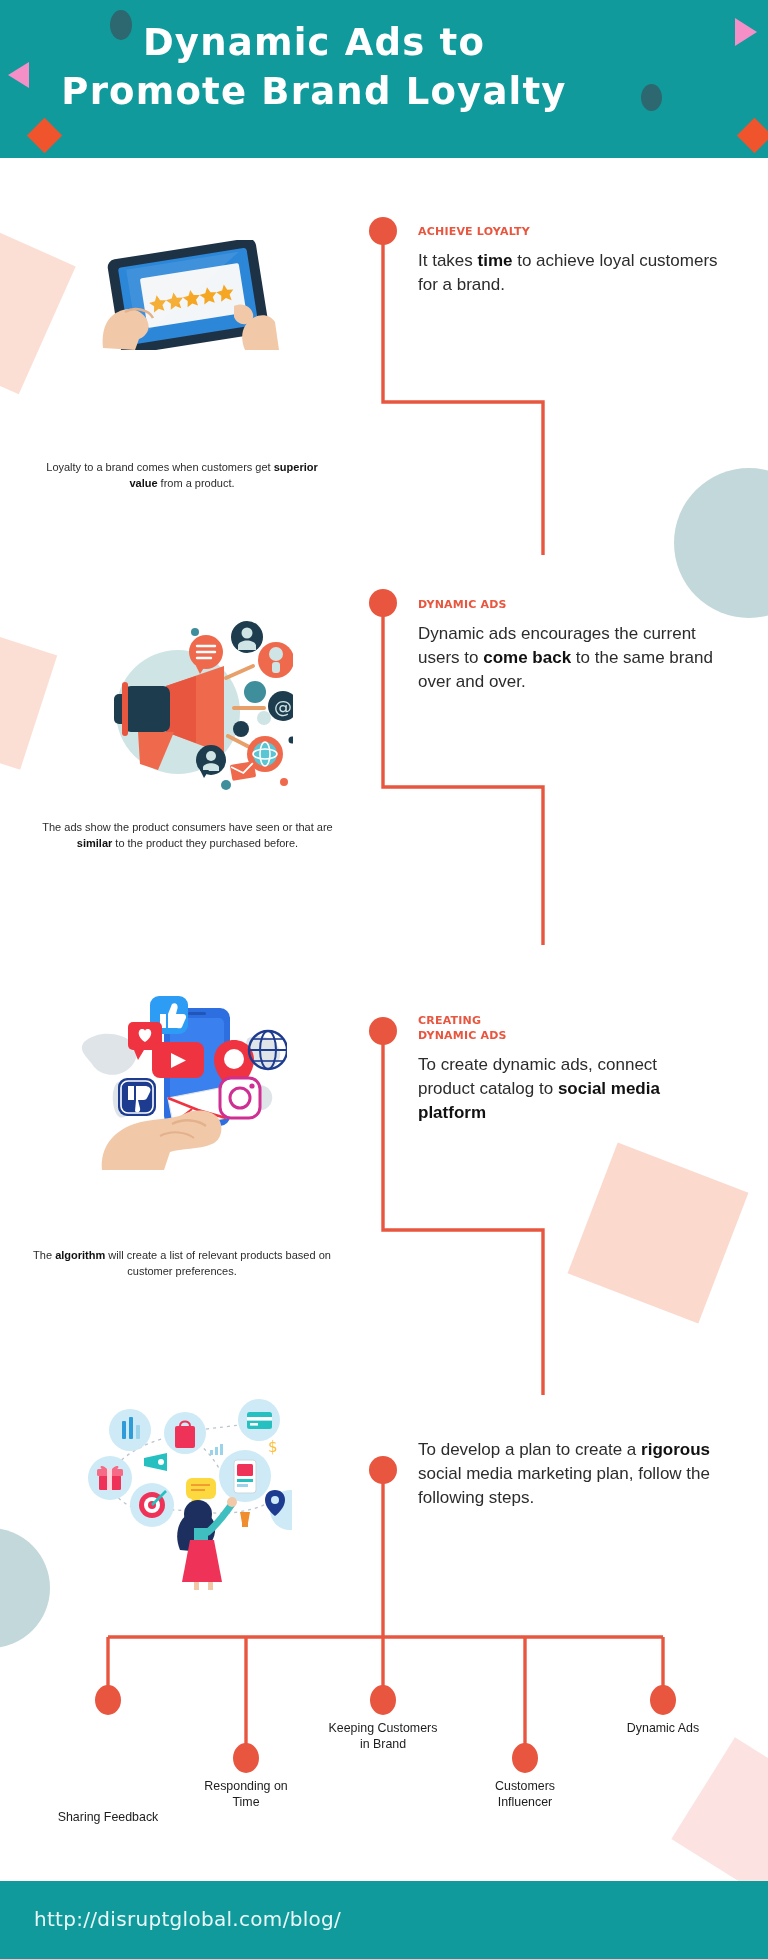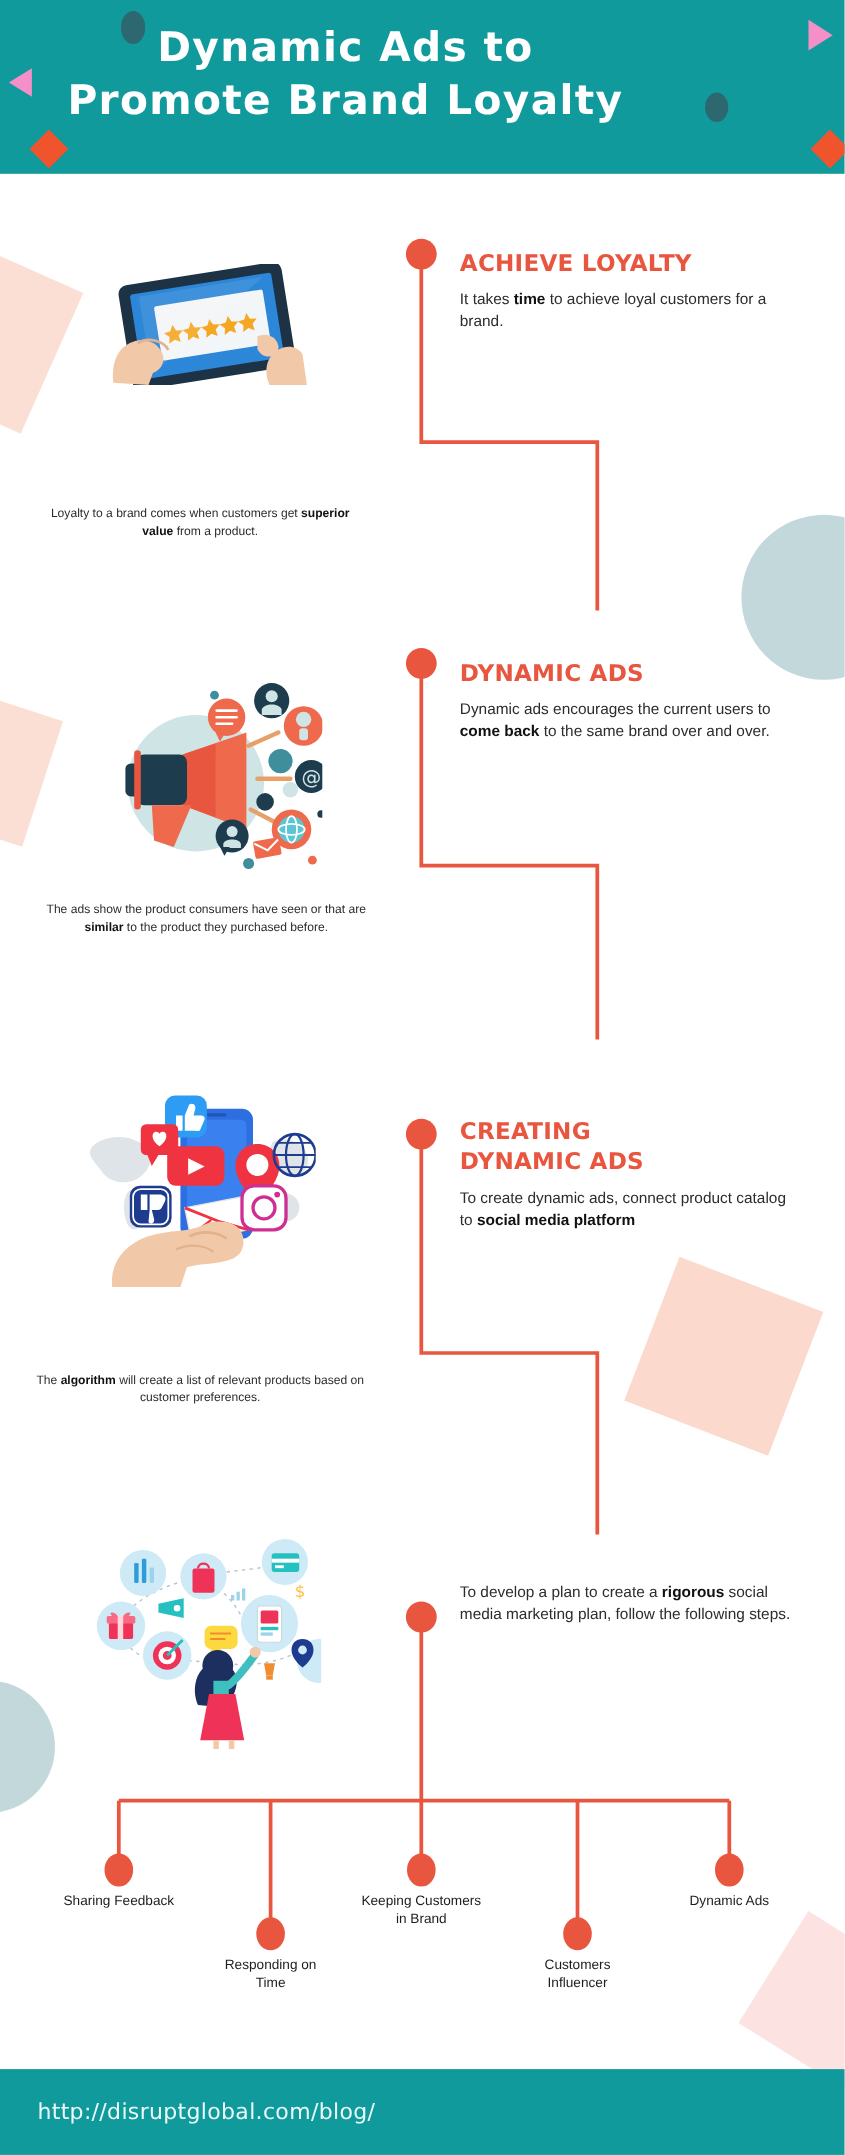--- a/index.html
+++ b/index.html
@@ -99,29 +99,29 @@
   }
 
   
   .sec-text {
     position: absolute;
     width: 300px;
   }
   .sec-heading {
     color: #e8563f;
     font-weight: bold;
-    font-size: 21px;
+    font-size: 11px;
     line-height: 1.35;
     letter-spacing: 0.2px;
     margin-bottom: 9px;
     font-family: "DejaVu Sans", sans-serif;
   }
   .sec-body {
     color: #2c2c2c;
-    font-size: 14px;
+    font-size: 17px;
     line-height: 1.42;
   }
   .sec-body b { font-weight: bold; color: #111; }
 
   .caption {
     position: absolute;
     text-align: center;
     color: #2c2c2c;
     font-size: 11px;
     line-height: 1.42;
@@ -486,21 +486,21 @@
       <rect x="132" y="192" width="5" height="30" fill="#f2c9a8"></rect>
       <rect x="146" y="192" width="5" height="30" fill="#f2c9a8"></rect>
       <circle cx="170" cy="112" r="5" fill="#f2c9a8"></circle>
     </g>
   </svg>
 
   <div class="sec-text" style="left:418px; top:1438px; width:318px;">
     <div class="sec-body"><span>To develop a plan to create a </span><b>rigorous</b><span> social media marketing plan, follow the following steps.</span></div>
   </div>
 
-  <div class="branch-label" style="left:43px; top:1720px;">
+  <div class="branch-label" style="left:43px; top:1809px;">
     <div>Sharing Feedback</div>
     <div></div>
   </div>
   <div class="branch-label" style="left:181px; top:1778px;">
     <div>Responding on</div>
     <div>Time</div>
   </div>
   <div class="branch-label" style="left:318px; top:1720px;">
     <div>Keeping Customers</div>
     <div>in Brand</div>

